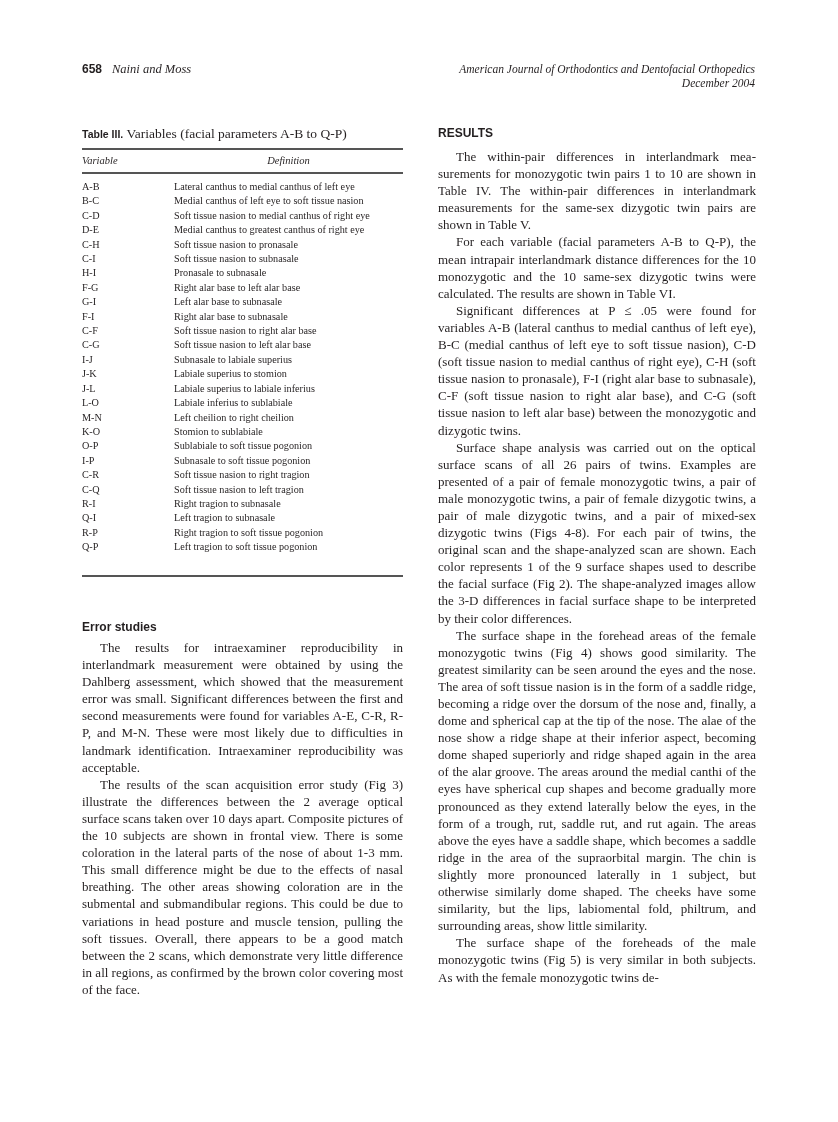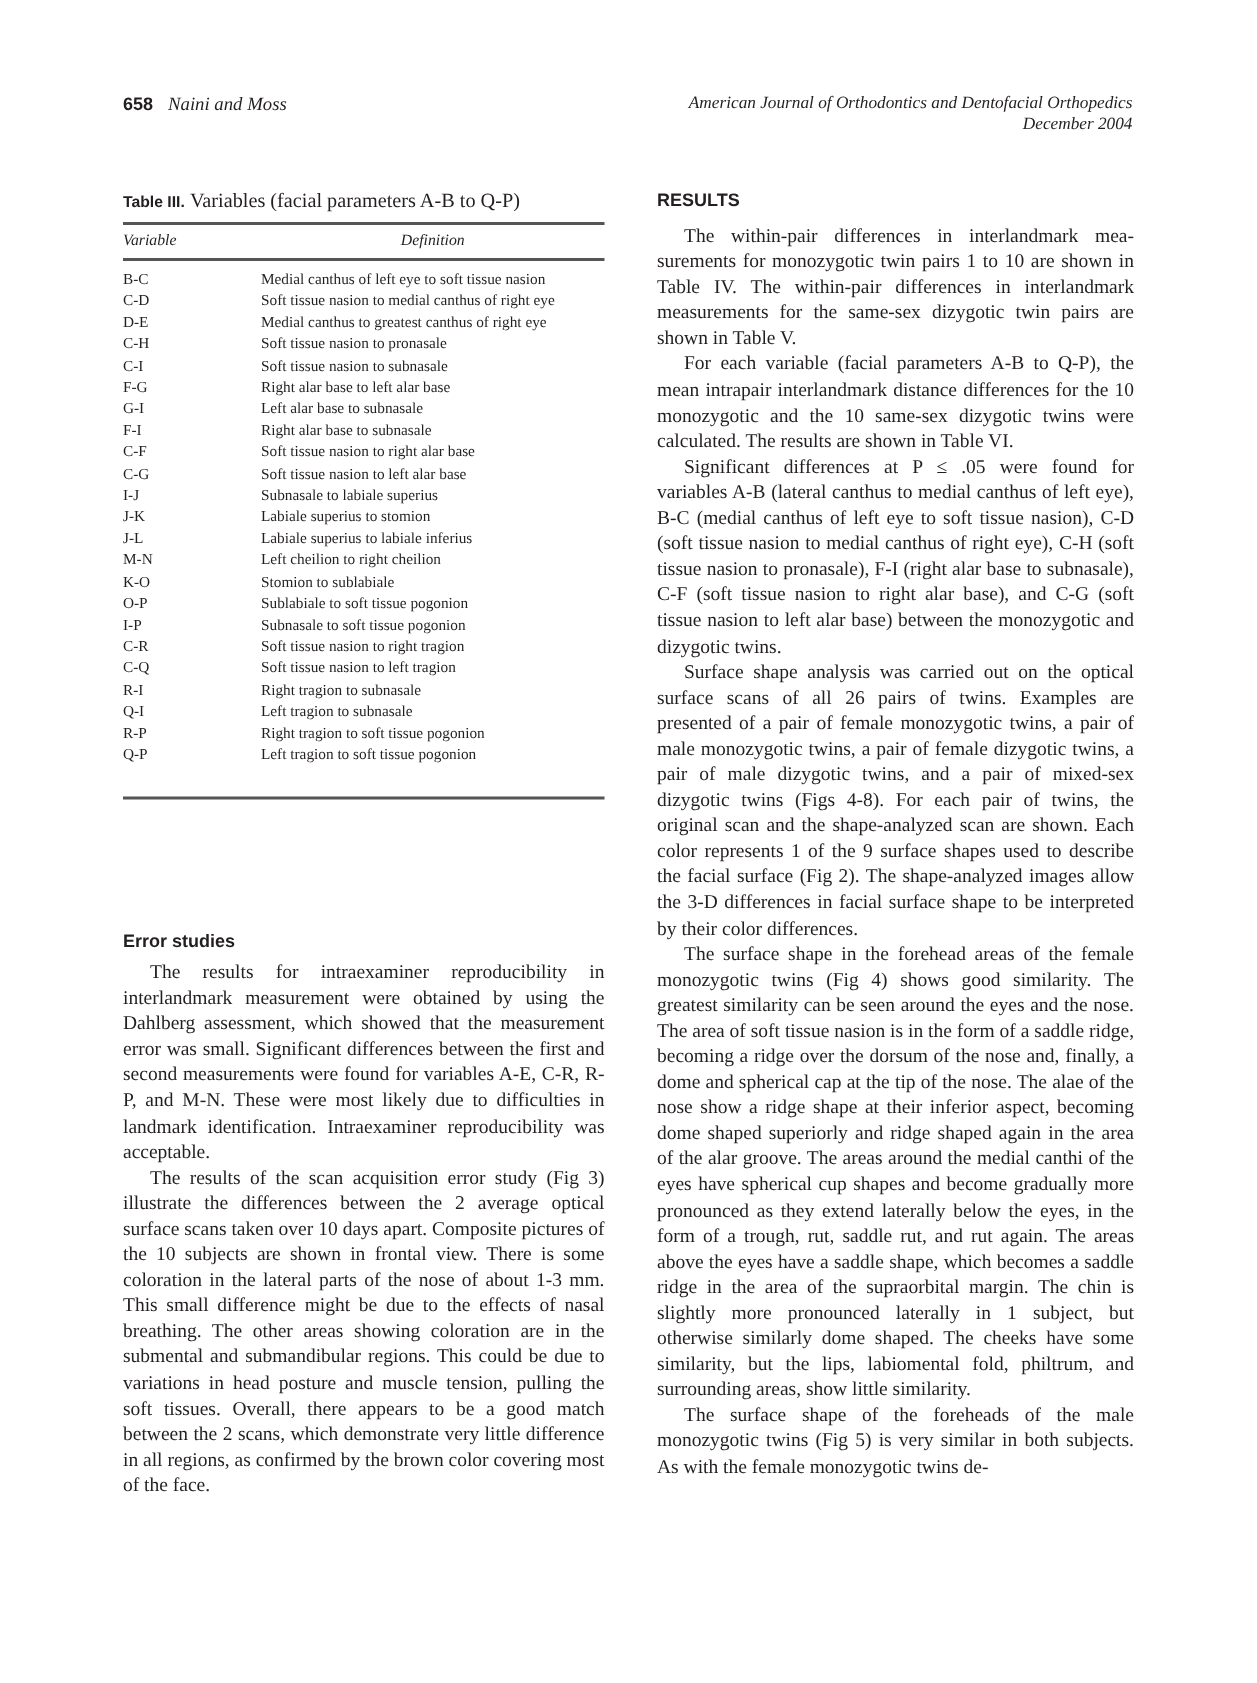--- a/index.html
+++ b/index.html
@@ -53,38 +53,46 @@
   </div>
   <table class="vars">
     <thead>
       <tr>
         <th>Variable</th>
         <th class="def">Definition</th>
       </tr>
     </thead>
     <tbody id="table-body">
         <tr>
+          <td class="var">A-B</td>
+          <td>Lateral canthus to medial canthus of left eye</td>
+        </tr>
+        <tr>
           <td class="var">B-C</td>
           <td>Medial canthus of left eye to soft tissue nasion</td>
         </tr>
         <tr>
           <td class="var">C-D</td>
           <td>Soft tissue nasion to medial canthus of right eye</td>
         </tr>
         <tr>
           <td class="var">D-E</td>
           <td>Medial canthus to greatest canthus of right eye</td>
         </tr>
         <tr>
           <td class="var">C-H</td>
           <td>Soft tissue nasion to pronasale</td>
         </tr>
         <tr>
           <td class="var">C-I</td>
           <td>Soft tissue nasion to subnasale</td>
+        </tr>
+        <tr>
+          <td class="var">H-I</td>
+          <td>Pronasale to subnasale</td>
         </tr>
         <tr>
           <td class="var">F-G</td>
           <td>Right alar base to left alar base</td>
         </tr>
         <tr>
           <td class="var">G-I</td>
           <td>Left alar base to subnasale</td>
         </tr>
         <tr>
@@ -103,20 +111,24 @@
           <td class="var">I-J</td>
           <td>Subnasale to labiale superius</td>
         </tr>
         <tr>
           <td class="var">J-K</td>
           <td>Labiale superius to stomion</td>
         </tr>
         <tr>
           <td class="var">J-L</td>
           <td>Labiale superius to labiale inferius</td>
+        </tr>
+        <tr>
+          <td class="var">L-O</td>
+          <td>Labiale inferius to sublabiale</td>
         </tr>
         <tr>
           <td class="var">M-N</td>
           <td>Left cheilion to right cheilion</td>
         </tr>
         <tr>
           <td class="var">K-O</td>
           <td>Stomion to sublabiale</td>
         </tr>
         <tr>

